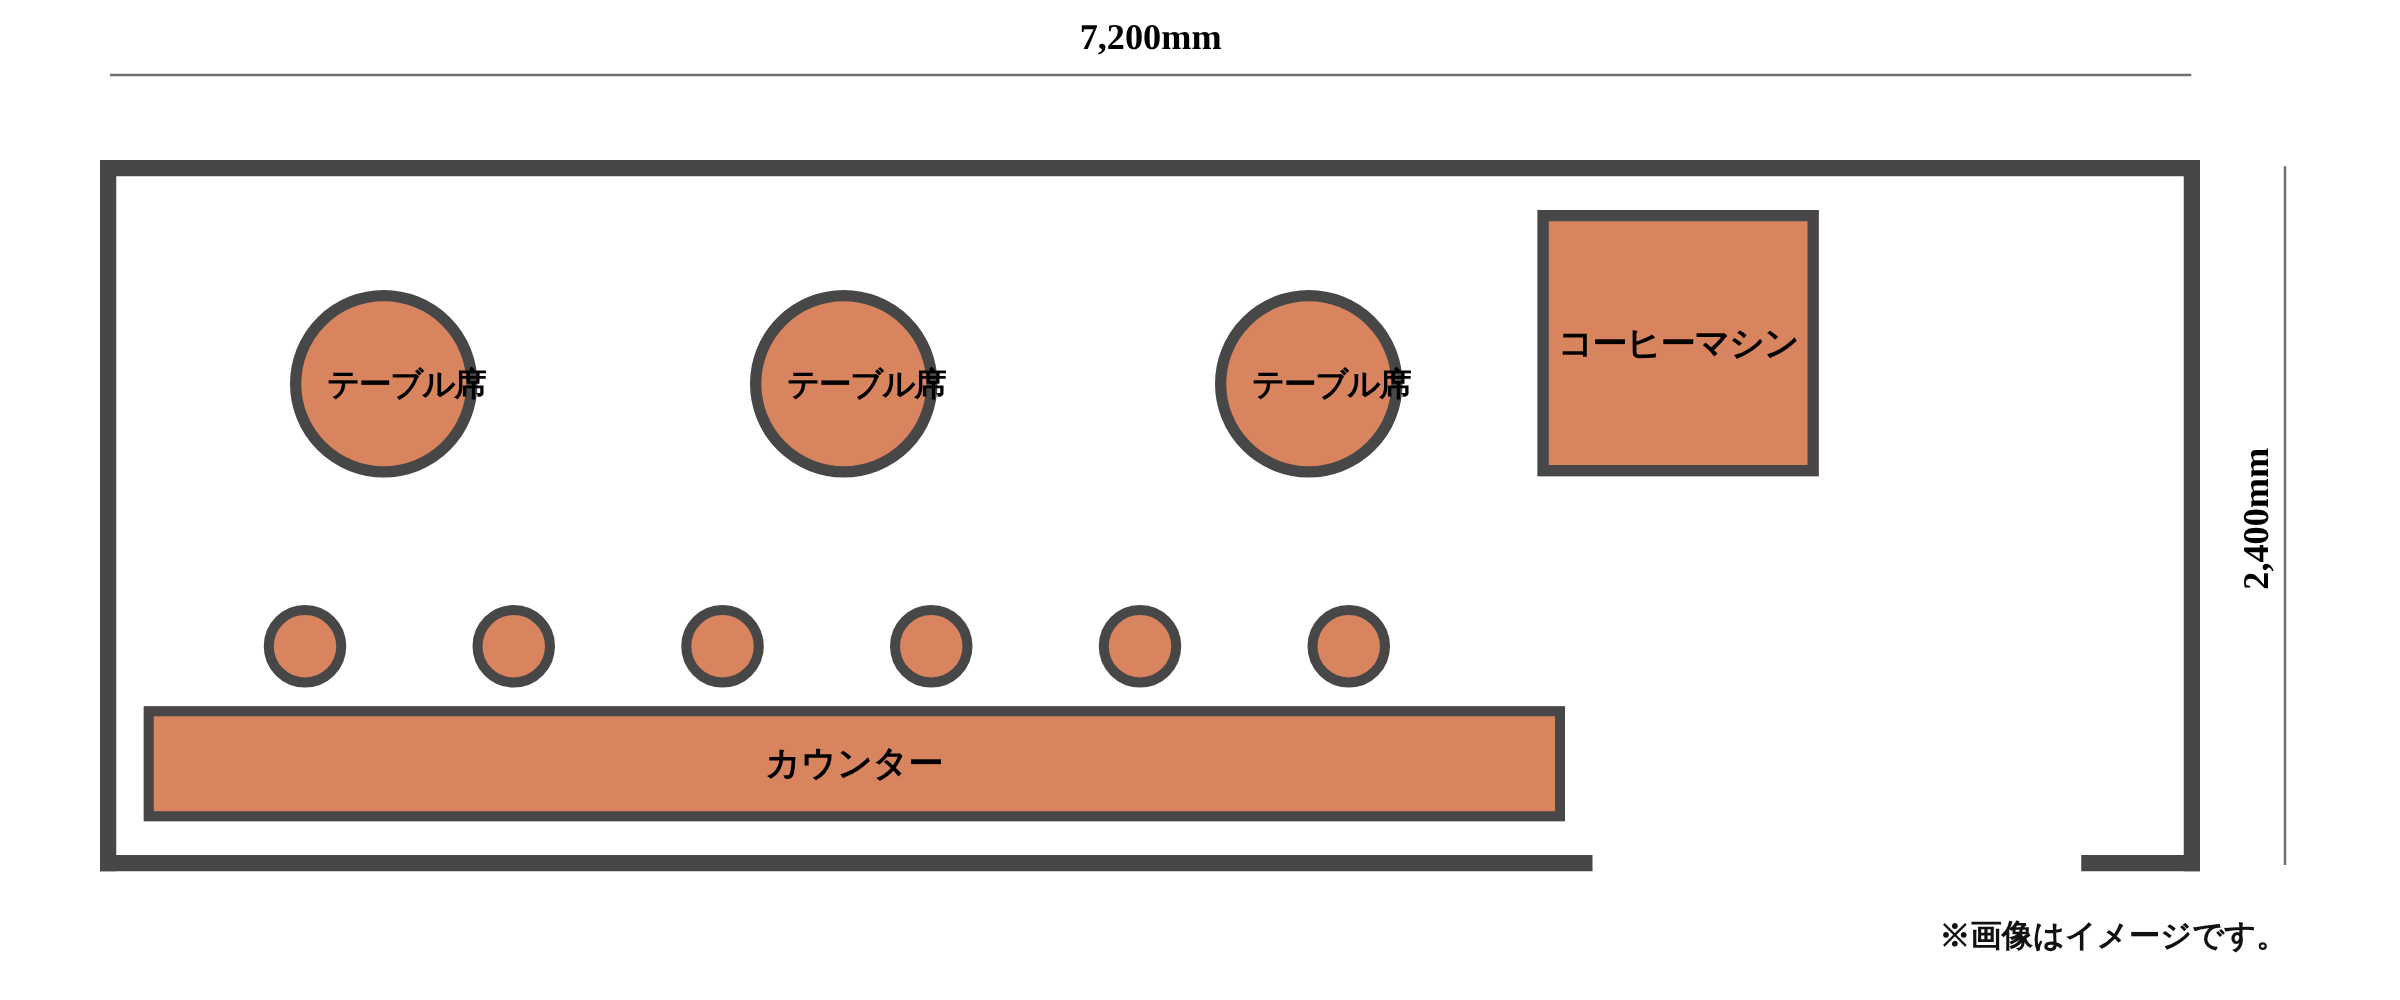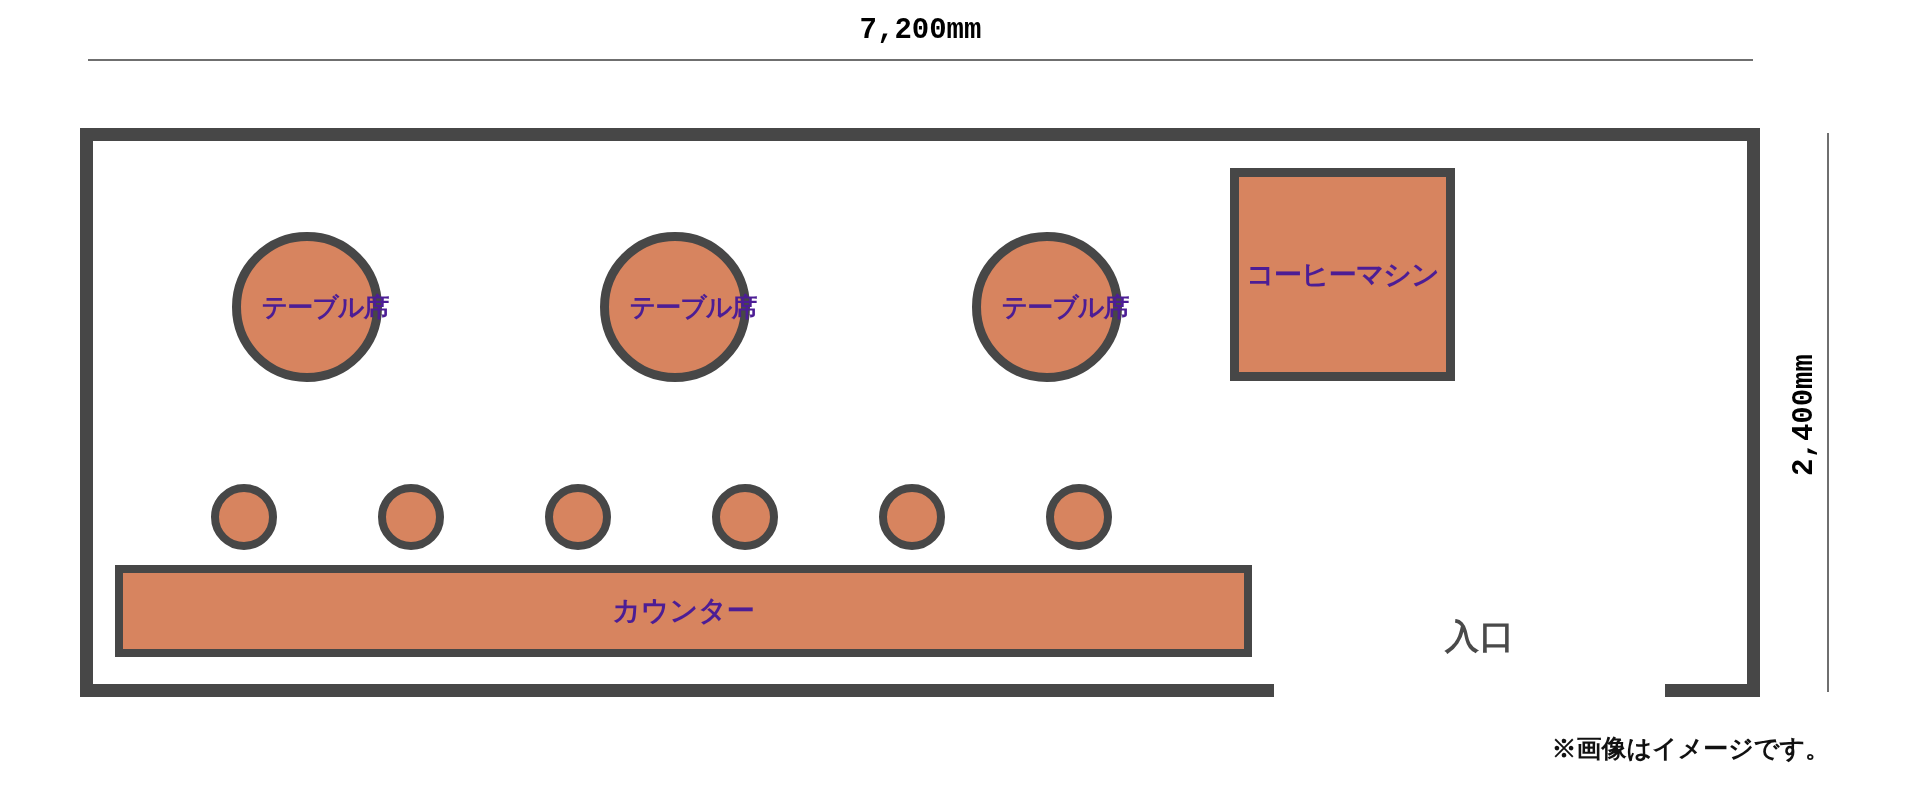--- a/index.html
+++ b/index.html
@@ -1,20 +1,20 @@
 <!DOCTYPE html>
 <html style="--fill: #d7845f; --line: #474747;"><head>
 <meta charset="utf-8">
 <style>
   html,body{margin:0;padding:0;background:#ffffff;}
   .plan{
     position:relative;
     width:1920px;height:800px;
     background:#ffffff;
-    font-family:Liberation Mono, monospace;
+    font-family:Liberation Serif, serif;
     overflow:hidden;
   }
   .dim-label{
     position:absolute;
     font-size:29px;font-weight:bold;color:#000000;
     text-align:center;white-space:nowrap;
   }
   #dim-top-label{left:88px;top:14px;width:1665px;}
   #dim-right-label{
     left:1705px;top:398px;width:200px;height:34px;
@@ -30,21 +30,21 @@
   #wall-right{left:1747px;top:128px;width:13px;height:569px;}
   #wall-bottom-left{left:80px;top:684px;width:1194px;height:13px;}
   #wall-bottom-right{left:1665px;top:684px;width:95px;height:13px;}
   .furn{
     position:absolute;box-sizing:border-box;
     background:var(--fill,#d7845f);
     border:9px solid var(--line,#474747);
     display:flex;align-items:center;justify-content:center;
   }
   .furn .flabel{
-    color:#4c1d95;font-weight:bold;white-space:nowrap;
+    color:#000000;font-weight:bold;white-space:nowrap;
     text-align:center;
   }
   .table-seat{width:150px;height:150px;border-radius:50%;top:232px;}
   .table-seat .flabel{font-size:26px;letter-spacing:-1px;margin-left:36px;}
   #table-seat-1{left:232px;}
   #table-seat-2{left:600px;}
   #table-seat-3{left:972px;}
   #coffee-machine{left:1230px;top:168px;width:225px;height:213px;}
   #coffee-machine .flabel{font-size:28px;letter-spacing:-1px;}
   #washstand-storage{left:1494px;top:168px;width:220px;height:292px;}
@@ -106,17 +106,16 @@
   <div class="stool" id="stool-2"></div>
   <div class="stool" id="stool-3"></div>
   <div class="stool" id="stool-4"></div>
   <div class="stool" id="stool-5"></div>
   <div class="stool" id="stool-6"></div>
 
   <div class="furn" id="counter">
     <span class="flabel">カウンター</span>
   </div>
 
-  <div id="entrance-label" style="color: rgb(74, 74, 74);">入口</div>
 
   <div id="image-note">※画像はイメージです。</div>
 
 </div>
 
 </body></html>

